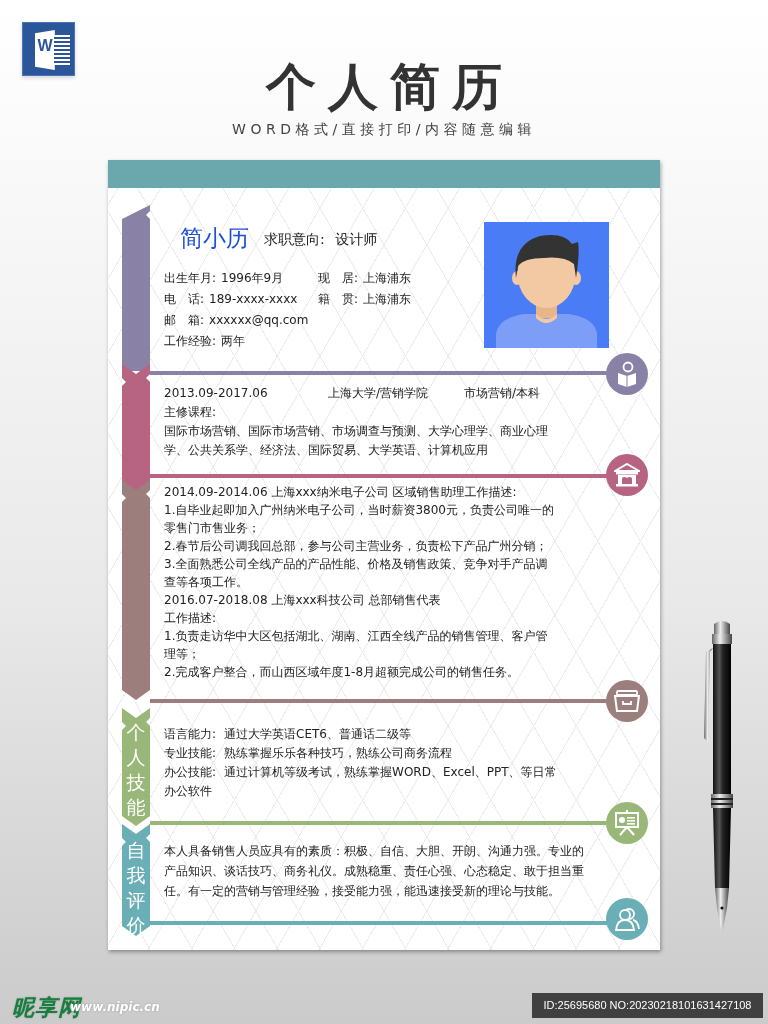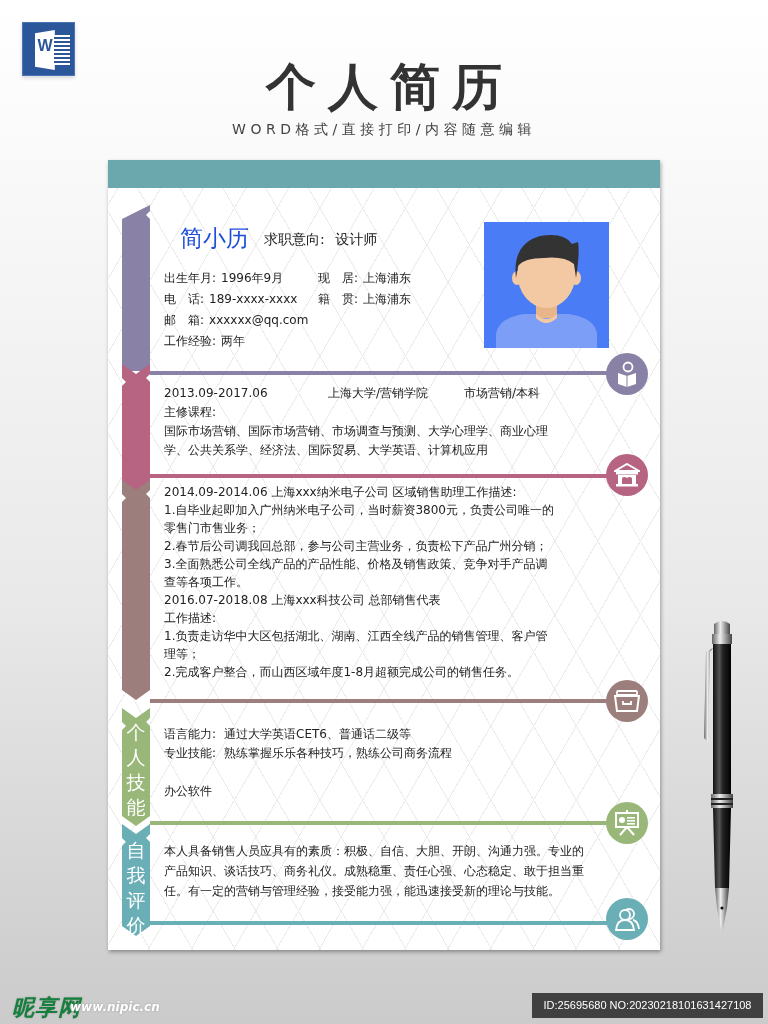--- a/index.html
+++ b/index.html
@@ -209,20 +209,23 @@
       <path d="M1,6 L25,6 L23,21 L3,21 Z" fill="none" stroke="#fff" stroke-width="2"></path>
       <path d="M9,11 L9,14 L17,14 L17,11" fill="none" stroke="#fff" stroke-width="1.8"></path>
     </svg>
   </div>
 
   <div class="txt" style="left:56px;top:565px;">
     <span>语言能力:</span><span style="margin-left:8px;">通过大学英语CET6、普通话二级等</span>
   </div>
   <div class="txt" style="left:56px;top:584px;">
     <span>专业技能:</span><span style="margin-left:8px;">熟练掌握乐乐各种技巧，熟练公司商务流程</span>
+  </div>
+  <div class="txt" style="left:56px;top:603px;">
+    <span>办公技能:</span><span style="margin-left:8px;">通过计算机等级考试，熟练掌握WORD、Excel、PPT、等日常</span>
   </div>
   <div class="txt" style="left:56px;top:622px;">办公软件</div>
 
   <div class="hline" style="left:42px;top:661px;width:470px;background:#99b779;"></div>
   <div class="circ" style="left:498px;top:642px;background:#99b779;">
     <svg width="26" height="26" viewBox="0 0 26 26">
       <rect x="12" y="0" width="2" height="3" fill="#fff"></rect>
       <rect x="2" y="3" width="22" height="14" fill="none" stroke="#fff" stroke-width="2"></rect>
       <circle cx="8" cy="10" r="3" fill="#fff"></circle>
       <rect x="13" y="7" width="8" height="1.6" fill="#fff"></rect>

